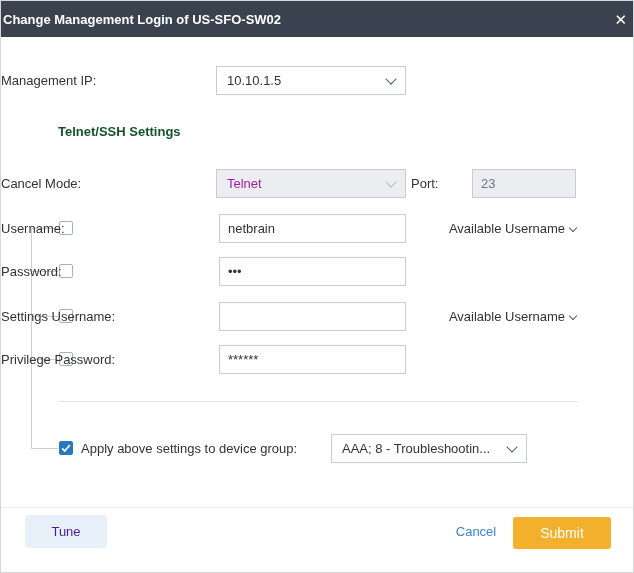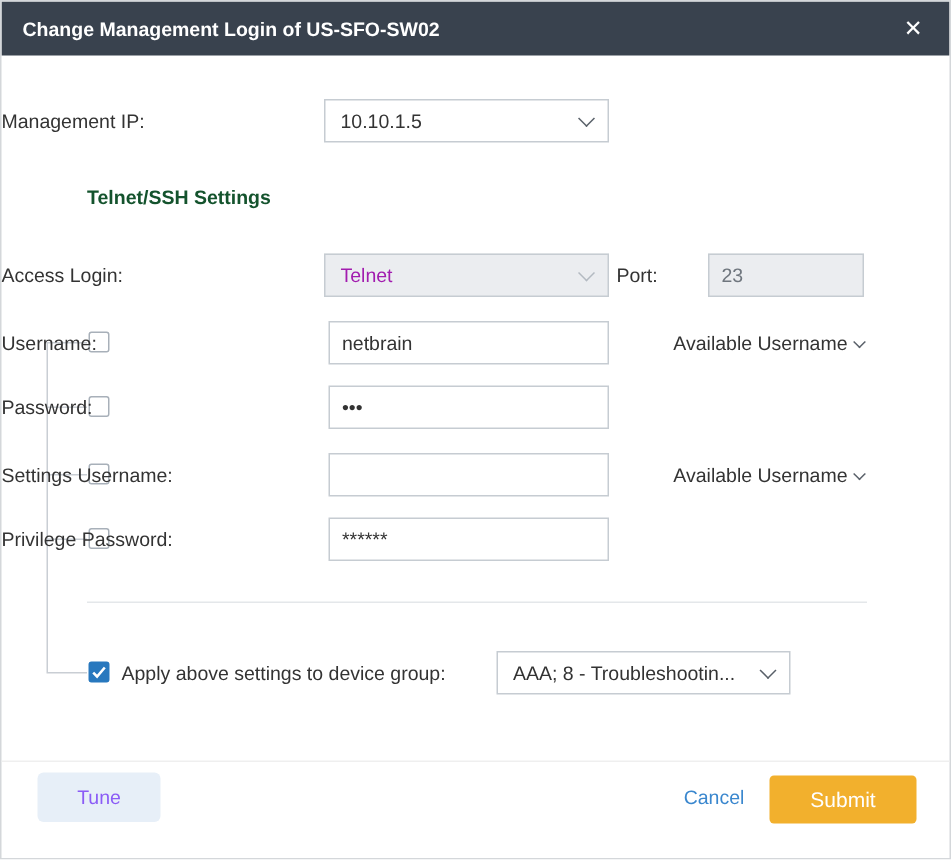--- a/index.html
+++ b/index.html
@@ -11,21 +11,21 @@
     background:#ffffff;
     font-family:"Liberation Sans", sans-serif;
     font-size:13px;color:#333;
     overflow:hidden;
   }
   .abs{position:absolute;}
   .header{
     position:absolute;top:0;left:0;right:0;height:36px;
     background:#39424e;color:#fff;
     display:flex;align-items:center;
-    padding:0 14px;box-sizing:border-box;
+    padding:0 2px;box-sizing:border-box;
   }
   .title{font-weight:bold;font-size:13px;}
   .close{
     margin-left:auto;font-size:15px;line-height:1;
     color:#fff;cursor:pointer;padding:4px;
   }
   .lbl{
     height:29px;line-height:29px;text-align:left;
     color:#333;white-space:nowrap;
   }
@@ -61,21 +61,21 @@
   .checkbox svg{display:block;}
   .vline{width:1px;background:#c9ced4;}
   .hline{height:1px;background:#c9ced4;}
   .divider{height:1px;background:#e4e7ea;}
   .link{
     height:29px;line-height:29px;color:#333;cursor:pointer;white-space:nowrap;
     display:flex;align-items:center;
   }
   .tune-btn{
     background:#e7eff8;border:none;border-radius:4px;
-    color:#8b5cf6;font-size:13px;font-family:"Liberation Sans", sans-serif;
+    color:#4c1d95;font-size:13px;font-family:"Liberation Sans", sans-serif;
     cursor:pointer;
   }
   .cancel{
     color:#3a87ce;font-size:13px;cursor:pointer;text-align:center;
   }
   .submit-btn{
     background:#f2b02d;border:none;border-radius:3px;
     color:#ffffff;font-size:14px;font-family:"Liberation Sans", sans-serif;
     cursor:pointer;
   }
@@ -91,21 +91,21 @@
   </div>
 
   <div class="abs lbl" style="left:0;top:65px;width:205px;">Management IP:</div>
   <div class="abs selectbox" style="left:215px;top:65px;width:190px;">
     <span class="val">10.10.1.5</span>
     <span class="chev"></span>
   </div>
 
   <div class="abs section-title" style="left:57px;top:123px;">Telnet/SSH Settings</div>
 
-  <div class="abs lbl" style="left:0;top:168px;width:205px;">Access Login:</div>
+  <div class="abs lbl" style="left:0;top:168px;width:205px;">Cancel Mode:</div>
   <div class="abs selectbox disabled" style="left:215px;top:168px;width:190px;">
     <span class="val">Telnet</span>
     <span class="chev"></span>
   </div>
   <div class="abs lbl" style="left:410px;top:168px;width:55px;">Port:</div>
   <input class="abs txt disabled" style="left: 471px; top: 168px; width: 104px;" disabled="" value="23">
 
   <div class="abs vline" style="left:30px;top:227px;height:220px;"></div>
   <div class="abs hline" style="left:30px;top:227px;width:27px;"></div>
   <div class="abs hline" style="left:30px;top:270px;width:27px;"></div>

